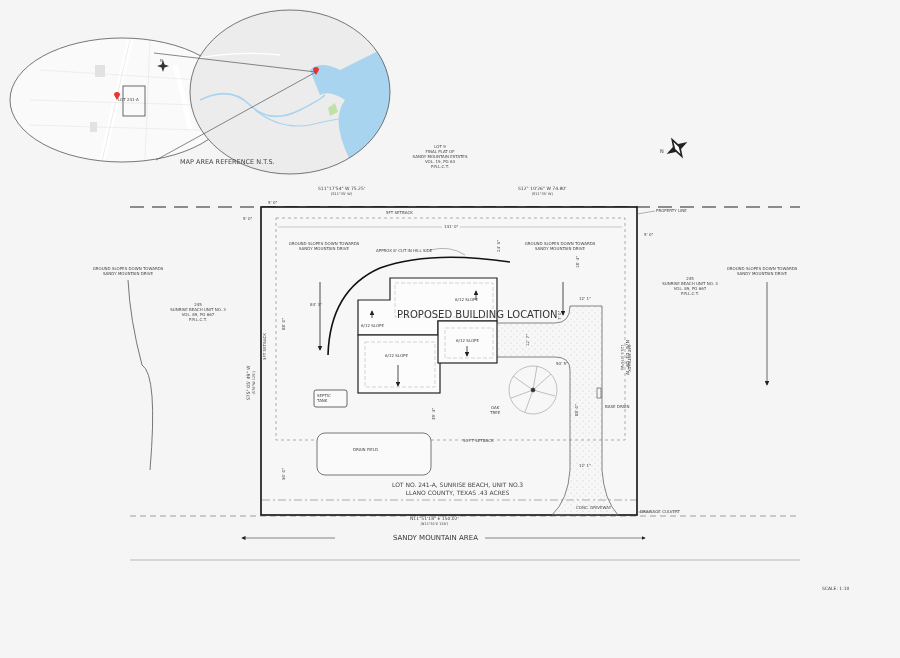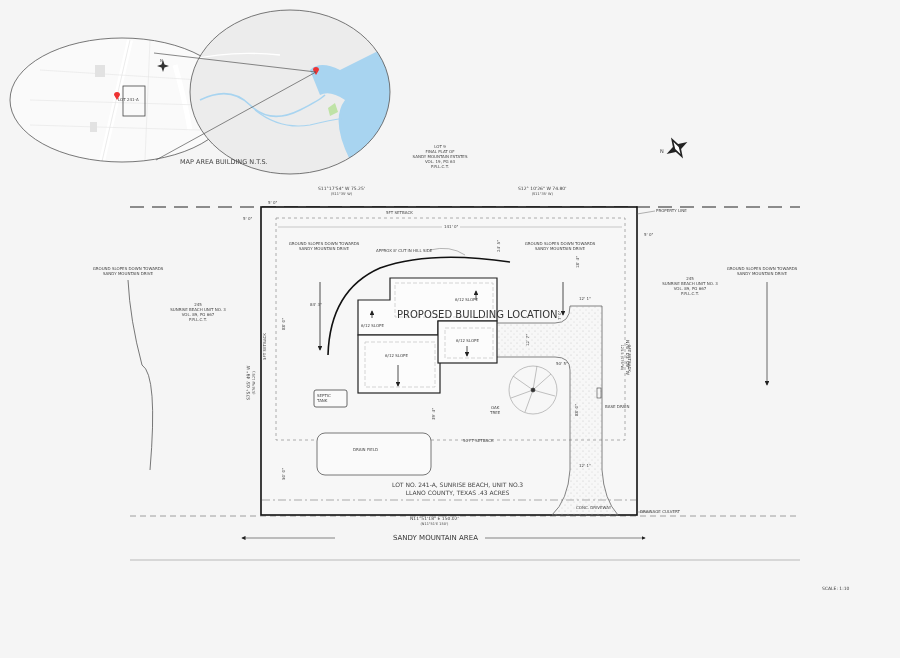--- a/index.html
+++ b/index.html
@@ -125,21 +125,21 @@
 
   <rect x="597" y="388" width="4" height="10" fill="none" stroke="#444" stroke-width="0.6"></rect>
 
   <line x1="335" y1="538" x2="242" y2="538" stroke="#555" stroke-width="0.7" marker-end="url(#arr)"></line>
   <line x1="485" y1="538" x2="645" y2="538" stroke="#555" stroke-width="0.7" marker-end="url(#arr)"></line>
 
   <line x1="637" y1="214" x2="655" y2="211" stroke="#666" stroke-width="0.5"></line>
   <line x1="637" y1="512" x2="650" y2="512" stroke="#666" stroke-width="0.5"></line>
 </svg>
 
-<div class="lbl" style="left:180px;top:158px;font-size:6.5px;">MAP AREA BUILDING N.T.S.</div>
+<div class="lbl" style="left:180px;top:158px;font-size:6.5px;">MAP AREA REFERENCE N.T.S.</div>
 <div class="lbl" style="left:118px;top:97px;font-size:4px;">LOT 241-A</div>
 <div class="lbl" style="left:160px;top:58px;font-size:4px;">N</div>
 <div class="lbl" style="left:660px;top:148px;font-size:5px;">N</div>
 
 <div class="lbl" style="left:410px;top:144px;width:60px;font-size:4px;">
   <div>LOT 9</div>
   <div>FINAL PLAT OF</div>
   <div>SANDY MOUNTAIN ESTATES</div>
   <div>VOL. 19, PG 63</div>
   <div>P.R.L.C.T.</div>

